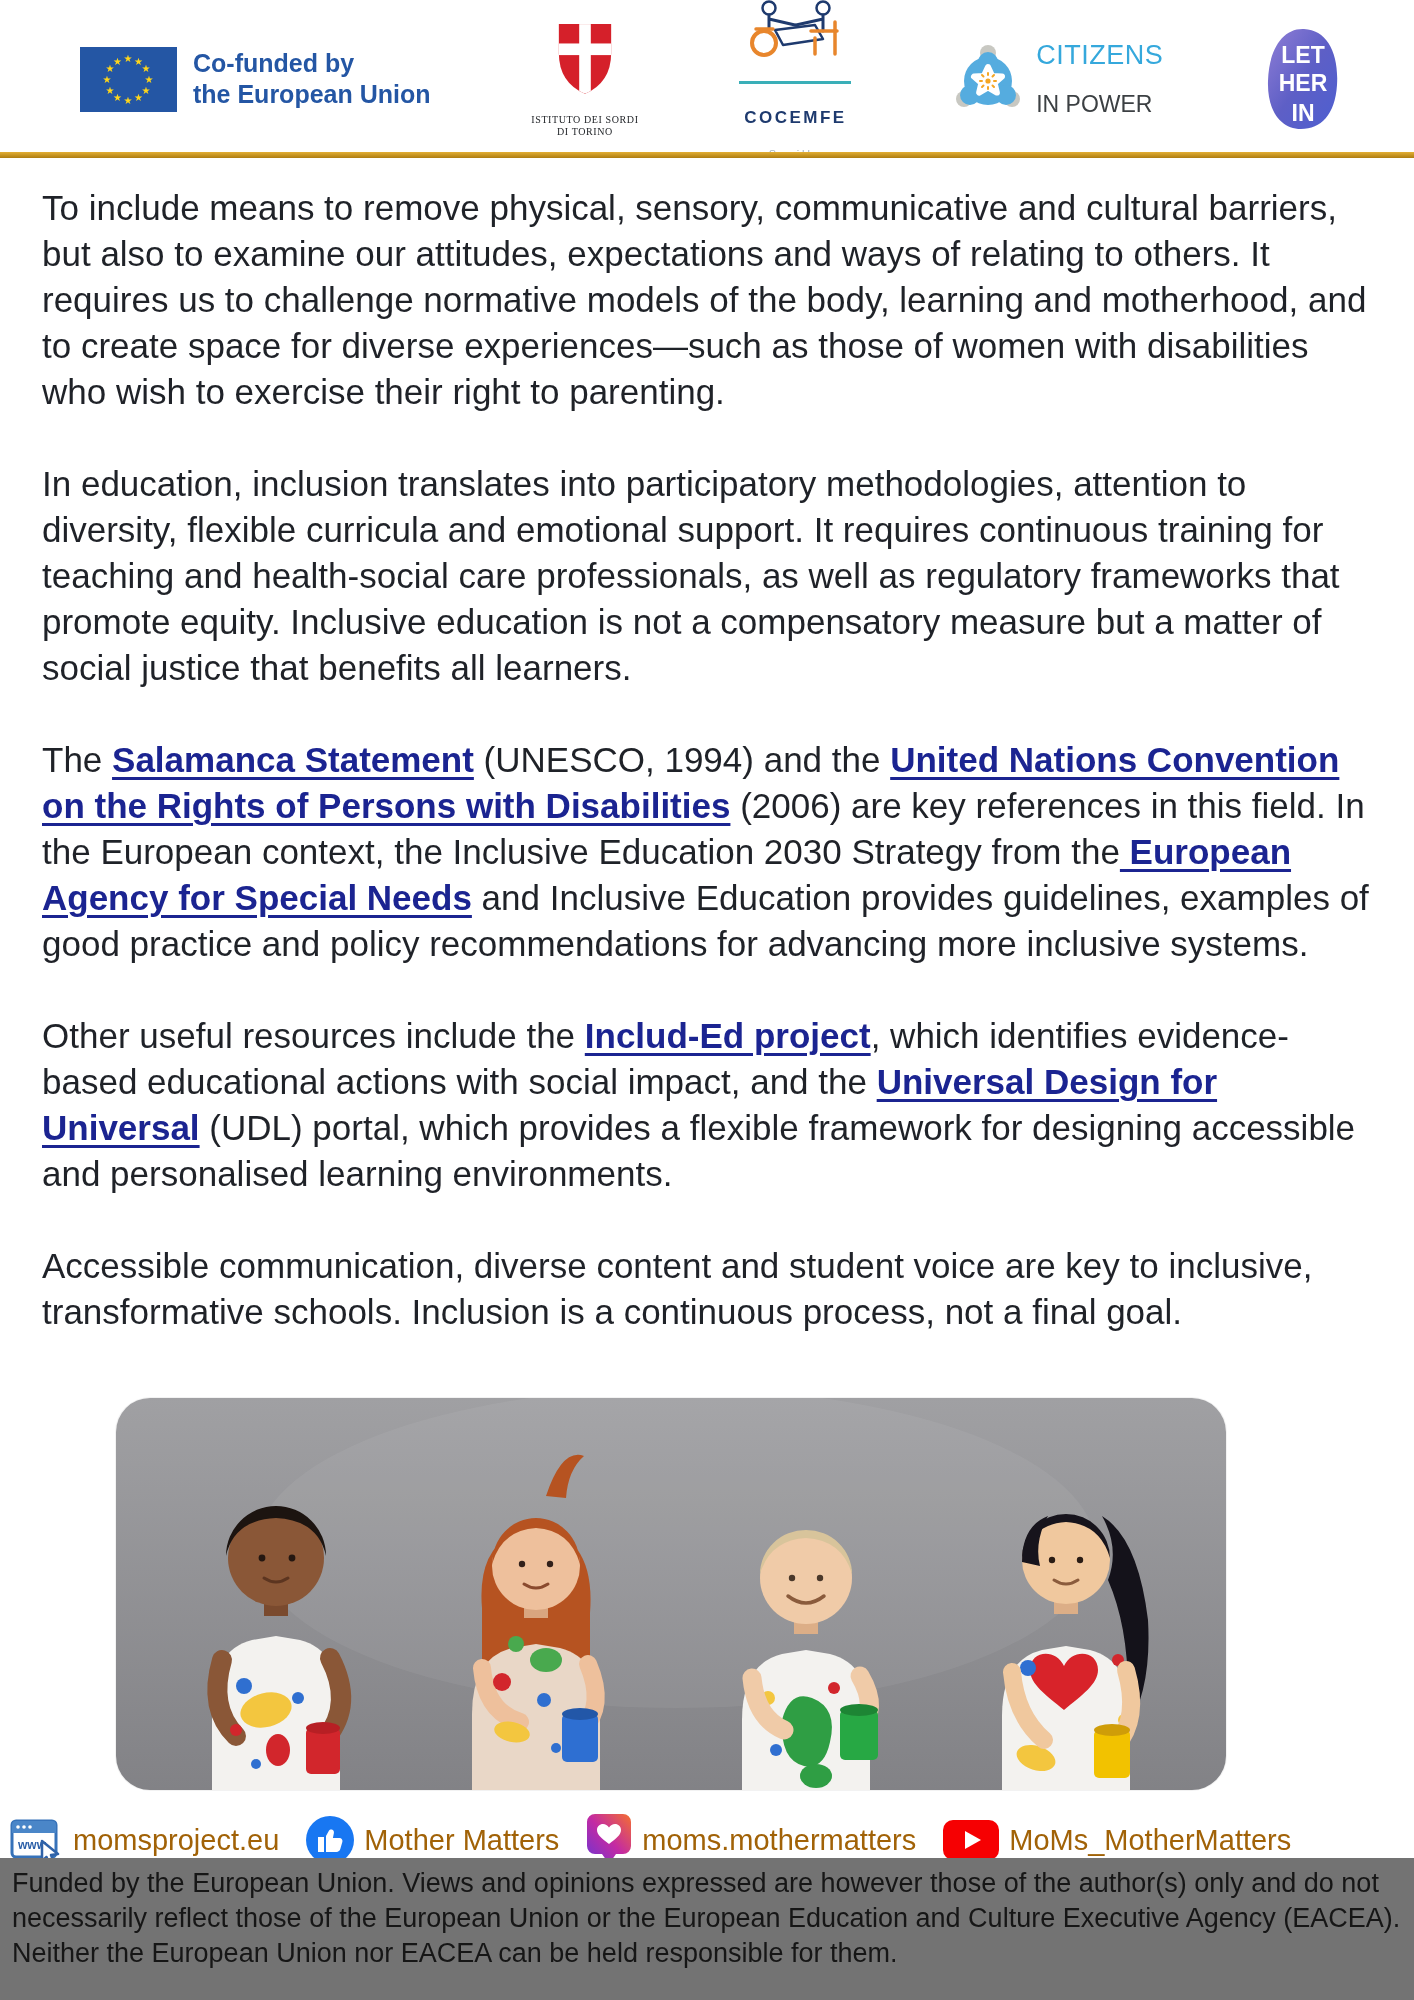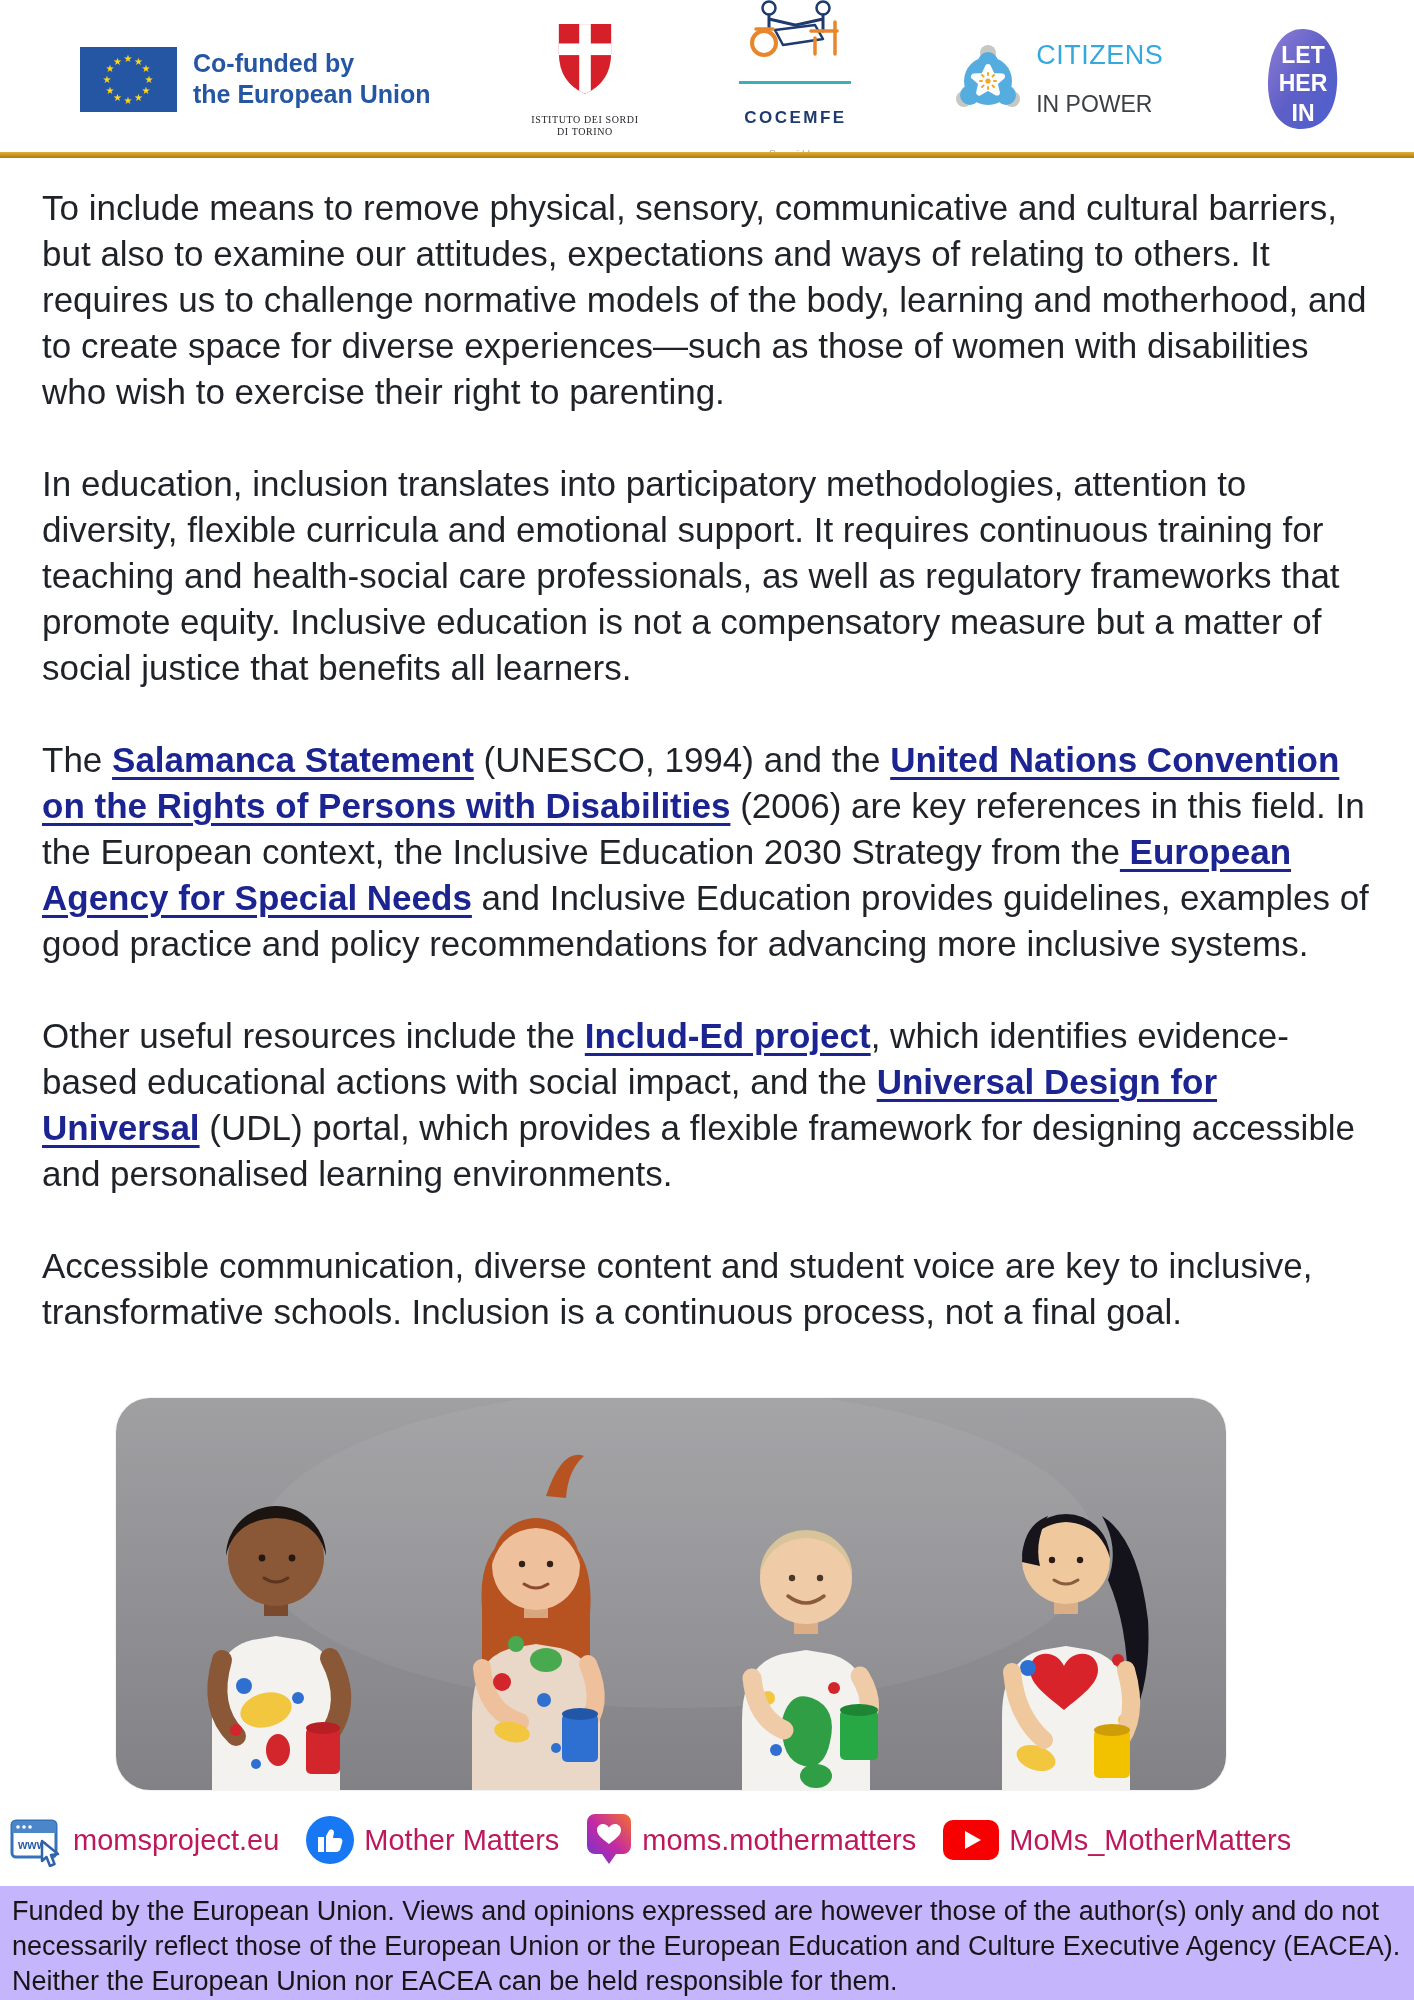--- a/index.html
+++ b/index.html
@@ -40,24 +40,24 @@
 
   
   .photo{position:absolute;top:1398px;left:116px;width:1110px;height:392px;margin:0;
         border-radius:34px;overflow:hidden;box-shadow:0 0 0 1px rgba(0,0,0,.05);}
   .photo svg{display:block;}
 
   
   .social-row{position:absolute;top:1798px;left:0;right:0;height:84px;
         display:flex;align-items:center;gap:26px;padding-left:10px;}
   .social-item{display:flex;align-items:center;gap:9px;cursor:pointer;}
-  .social-label{font-size:29px;color:#be185d;}
-
-  
-  .disclaimer{position:absolute;left:0;right:0;bottom:0;height:114px;background:#c4b5fd;
+  .social-label{font-size:29px;color:#a16207;}
+
+  
+  .disclaimer{position:absolute;left:0;right:0;bottom:0;height:142px;background:#737373;
         padding:8px 12px;box-sizing:border-box;}
   .disclaimer p{margin:0;font-size:27px;line-height:35px;color:#161616;}
 </style>
 </head>
 <body>
 
 <div class="page">
 
   <header>
 

